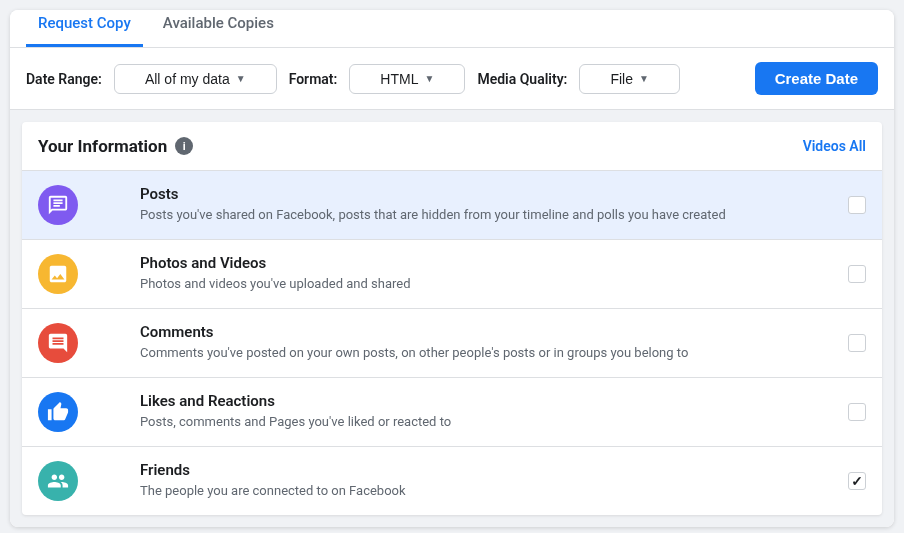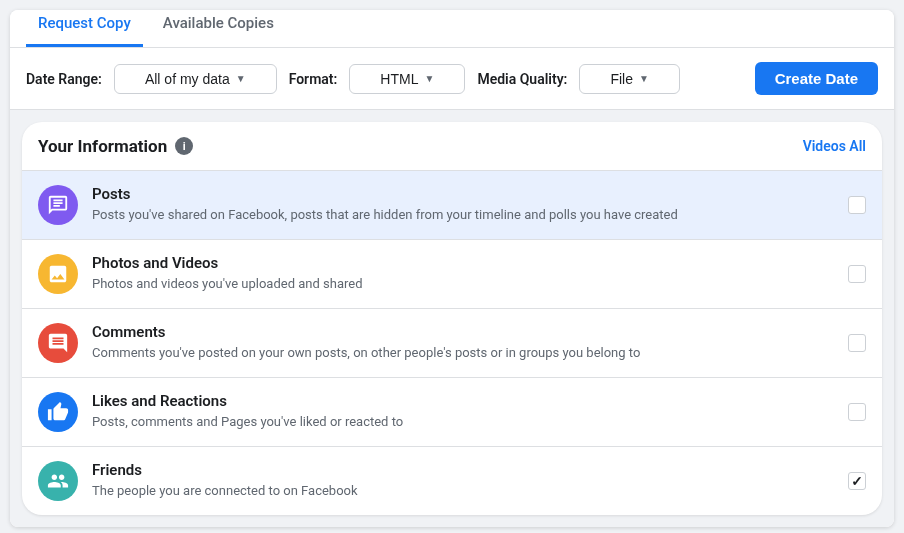--- a/index.html
+++ b/index.html
@@ -80,21 +80,21 @@
       font-weight: 600;
       cursor: pointer;
     }
     
     .content-area {
       background: #f0f2f5;
       padding: 12px;
     }
     .section-card {
       background: #fff;
-      border-radius: 20px;
+      border-radius: 4px;
       box-shadow: 0 1px 3px rgba(0,0,0,0.1);
       overflow: hidden;
     }
     
     .section-header {
       display: flex;
       align-items: center;
       justify-content: space-between;
       padding: 14px 16px;
     }
@@ -144,20 +144,21 @@
       height: 40px;
       border-radius: 50%;
       display: flex;
       align-items: center;
       justify-content: center;
       flex-shrink: 0;
       font-size: 20px;
     }
     .item-text {
       flex: 1;
+      margin-left: 48px;
     }
     .item-title {
       font-size: 15px;
       font-weight: 600;
       color: #1c1e21;
       margin-bottom: 3px;
     }
     .item-desc {
       font-size: 13px;
       color: #606770;

